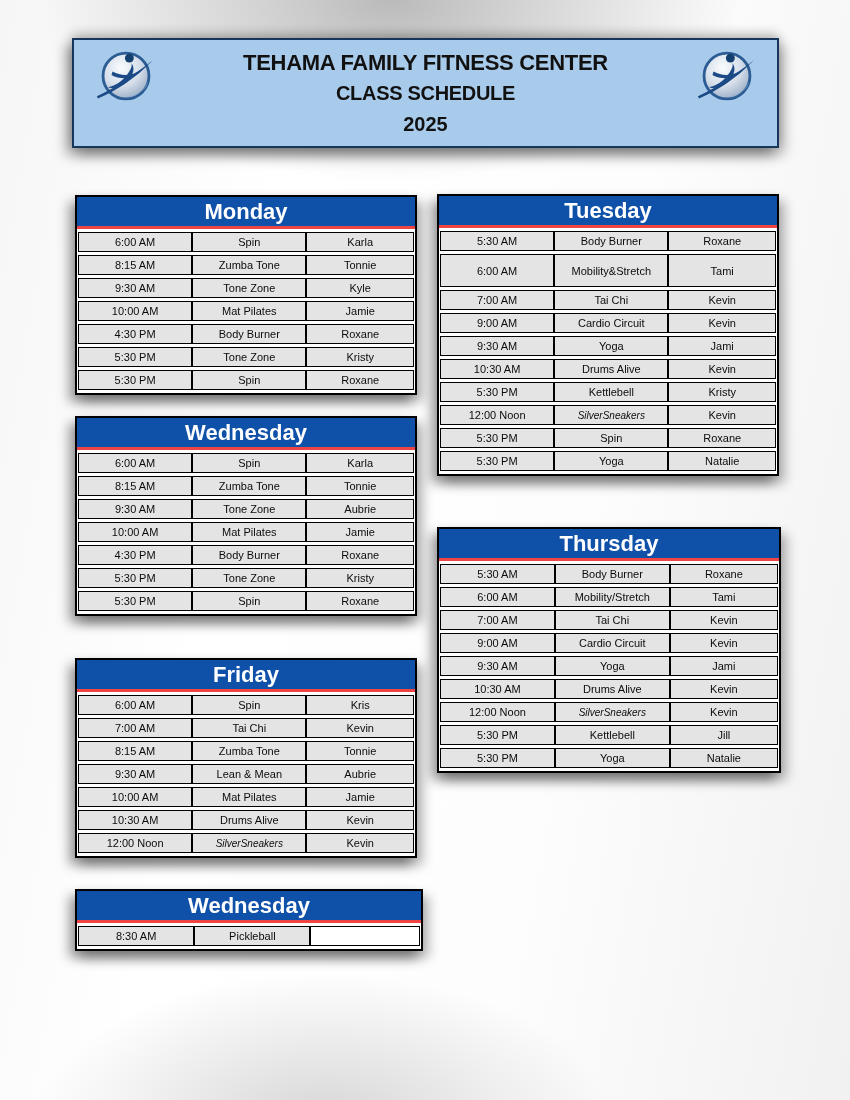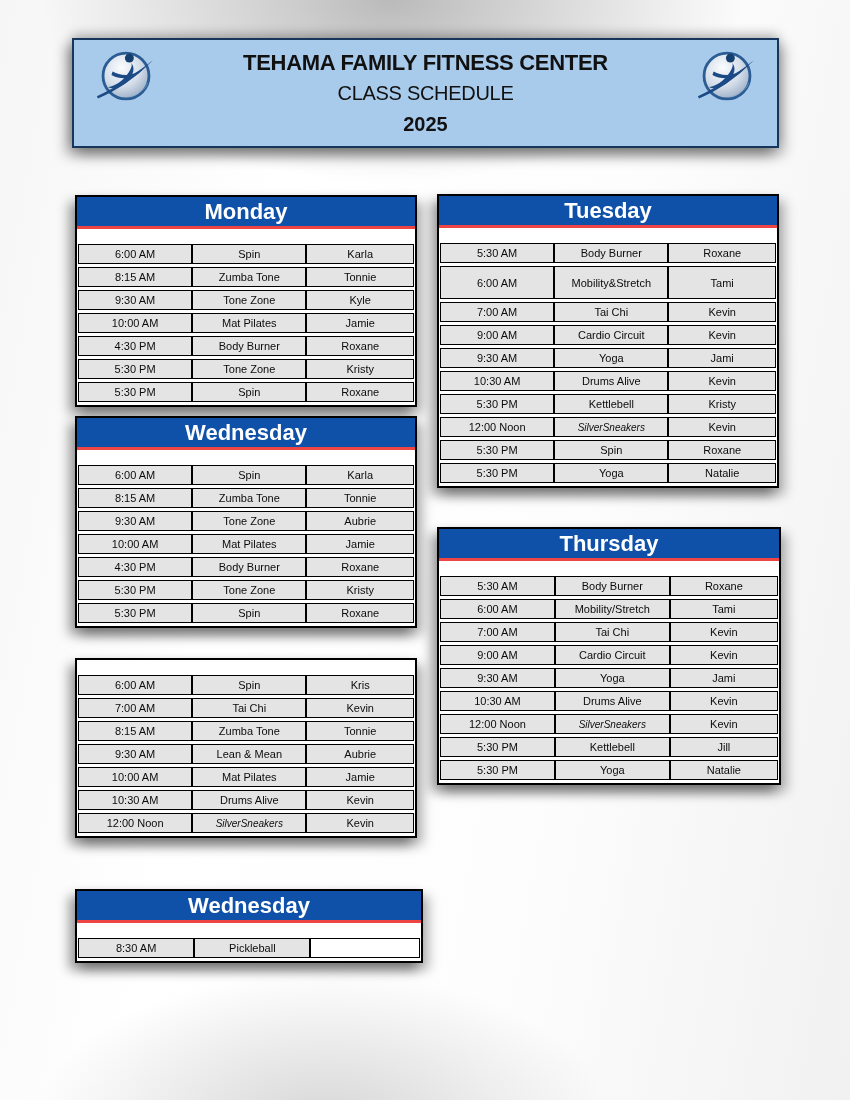--- a/index.html
+++ b/index.html
@@ -18,42 +18,42 @@
   
   .banner {
     position:absolute; left:72px; top:38px; width:703px; height:106px;
     background:#a9cbeb;
     border:2px solid #16365c;
     box-shadow:-6px 7px 12px rgba(0,0,0,0.35), 6px 7px 12px rgba(0,0,0,0.25), 0 -5px 10px rgba(0,0,0,0.2);
     display:flex; flex-direction:column; align-items:center; justify-content:center;
     text-align:center;
   }
   .banner-title   { font-size:22px; font-weight:bold; letter-spacing:-0.3px; line-height:31px; }
-  .banner-sub     { font-size:20px; font-weight:normal; letter-spacing:-0.3px; line-height:31px; }
+  .banner-sub     { font-size:20px; font-weight:bold; letter-spacing:-0.3px; line-height:31px; }
   .banner-year    { font-size:20px; font-weight:bold; line-height:31px; }
   .logo { position:absolute; top:8px; width:56px; height:56px; overflow:visible; }
   .logo.left  { left:24px; }
   .logo.right { right:22px; }
 
   
   .day-table {
     position:absolute;
     border:2px solid #000;
     background:#fff;
     box-shadow:-6px 7px 11px rgba(0,0,0,0.38), 6px 7px 11px rgba(0,0,0,0.28);
   }
   .day-header {
     height:29px;
     background:#0f51a8;
     border-bottom:3px solid #ef4444;
     color:#fff;
     font-weight:bold; font-size:22px;
     display:flex; align-items:center; justify-content:center;
   }
-  .rows { padding:12px 1px 3px 1px;border-radius:16px; }
+  .rows { padding:0 1px 3px 1px;border-radius:16px; }
   .srow { display:flex; margin-top:3px; border:1px solid #000; height:18px; }
   .srow.tall { height:31px; }
   .cell {
     display:flex; align-items:center; justify-content:center;
     font-size:11px; background:#e4e4e4; color:#0b0b0b;
     overflow:hidden; white-space:nowrap;
   }
   .cell.time { width:34%; border-right:2px solid #000; }
   .cell.cls  { width:34%; border-right:2px solid #000; }
   .cell.inst { width:32%; }
@@ -290,20 +290,21 @@
           <div class="cell inst">Jill</div>
         </div>
         <div class="srow">
           <div class="cell time">5:30 PM</div>
           <div class="cell cls">Yoga</div>
           <div class="cell inst">Natalie</div>
         </div>
       </div>
     </div>
   <div class="day-table" id="table-friday">
+      <div class="day-header">Friday</div>
       <div class="rows">
         <div class="srow">
           <div class="cell time">6:00 AM</div>
           <div class="cell cls">Spin</div>
           <div class="cell inst">Kris</div>
         </div>
         <div class="srow">
           <div class="cell time">7:00 AM</div>
           <div class="cell cls">Tai Chi</div>
           <div class="cell inst">Kevin</div>

